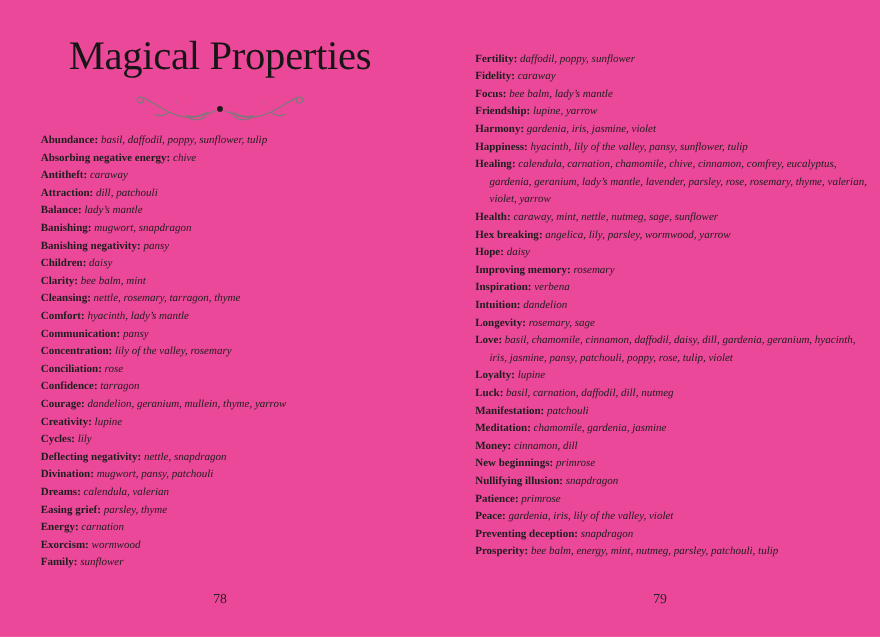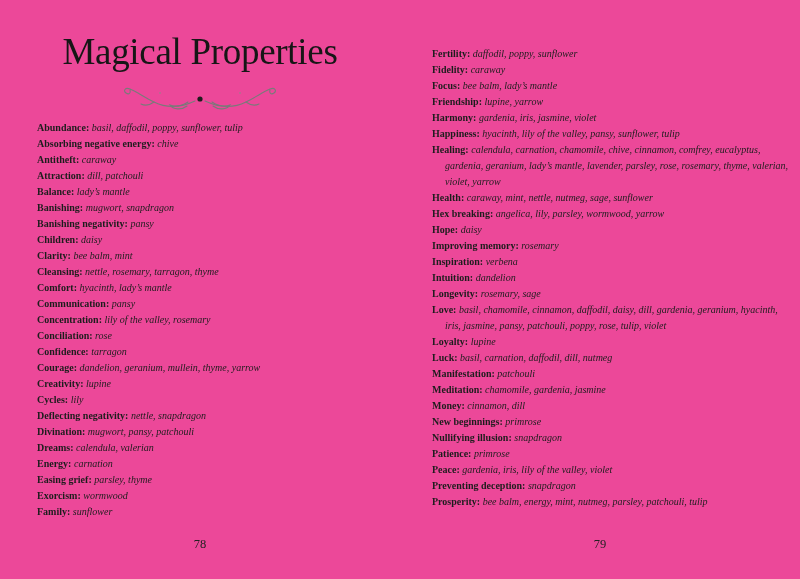--- a/index.html
+++ b/index.html
@@ -99,23 +99,23 @@
   <div class="entry"><span class="prop">Creativity</span><span class="sep">: </span><span class="plants">lupine</span></div>
 
   <div class="entry"><span class="prop">Cycles</span><span class="sep">: </span><span class="plants">lily</span></div>
 
   <div class="entry"><span class="prop">Deflecting negativity</span><span class="sep">: </span><span class="plants">nettle, snapdragon</span></div>
 
   <div class="entry"><span class="prop">Divination</span><span class="sep">: </span><span class="plants">mugwort, pansy, patchouli</span></div>
 
   <div class="entry"><span class="prop">Dreams</span><span class="sep">: </span><span class="plants">calendula, valerian</span></div>
 
+  <div class="entry"><span class="prop">Easing grief</span><span class="sep">: </span><span class="plants">parsley, thyme</span></div>
+
   <div class="entry"><span class="prop">Energy</span><span class="sep">: </span><span class="plants">carnation</span></div>
-
-  <div class="entry"><span class="prop">Easing grief</span><span class="sep">: </span><span class="plants">parsley, thyme</span></div>
 
   <div class="entry"><span class="prop">Exorcism</span><span class="sep">: </span><span class="plants">wormwood</span></div>
 
   <div class="entry"><span class="prop">Family</span><span class="sep">: </span><span class="plants">sunflower</span></div>
 </div>
   <div class="pagenum">78</div>
 </div>
 
 <div class="page page-right">
   <div class="entries">

